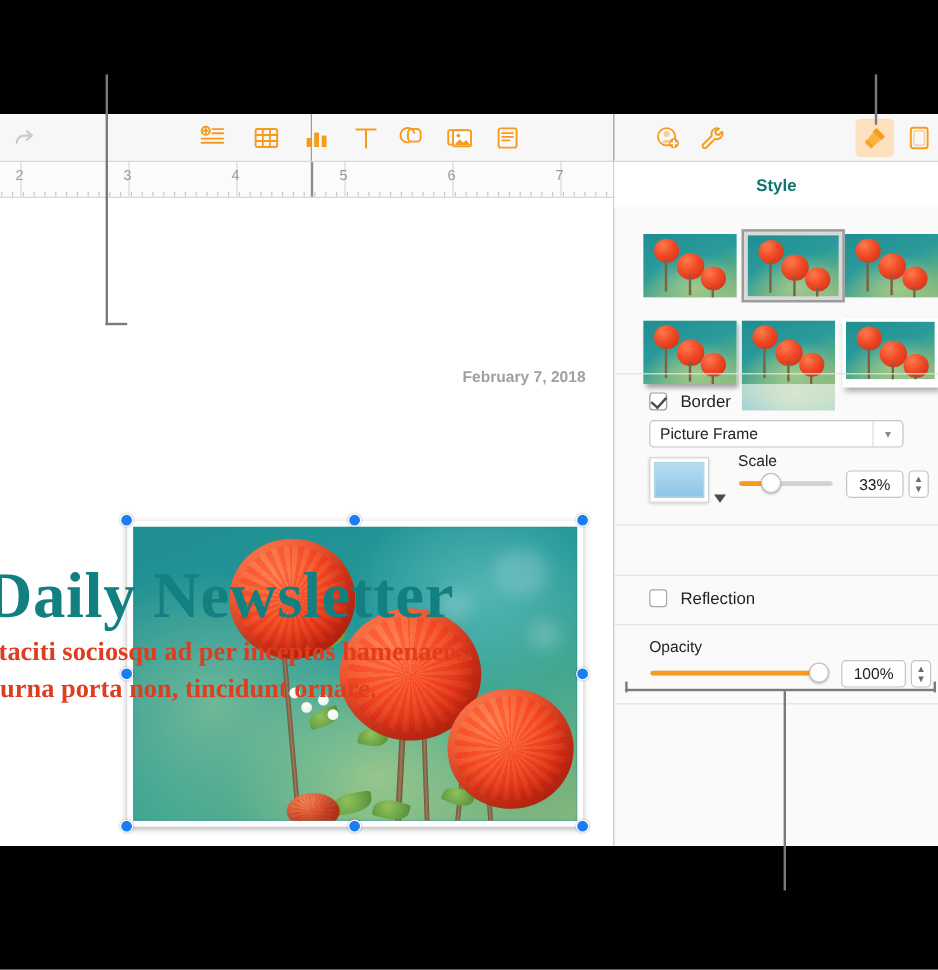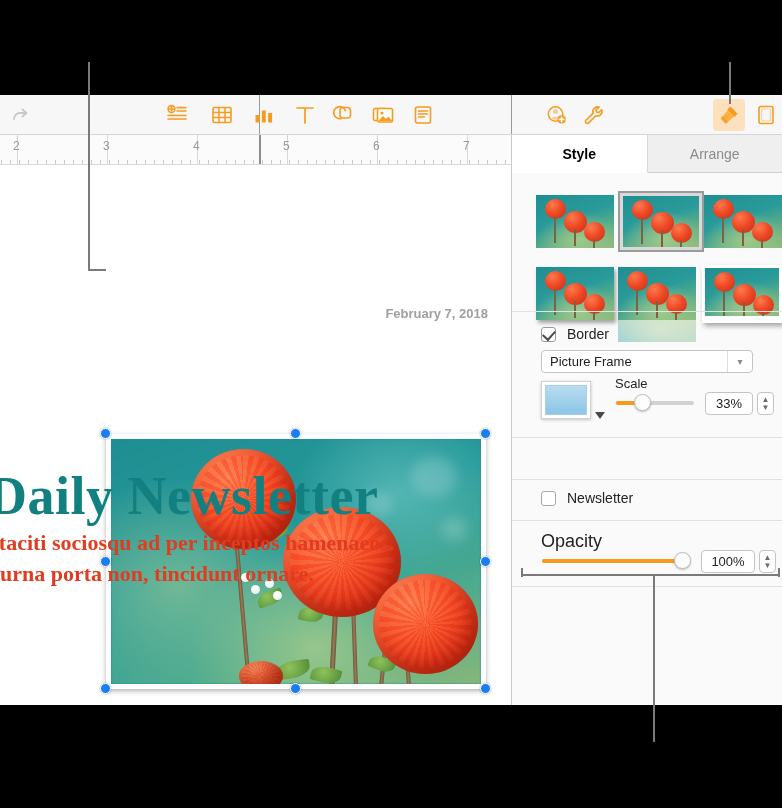--- a/index.html
+++ b/index.html
@@ -90,21 +90,21 @@
 
   
   .panel{position:absolute;left:511px;top:40px;width:271px;height:570px;
     background:#fafafa;border-left:1px solid #c8c8c8;box-sizing:border-box;}
   .tabs{position:absolute;left:0;top:0;width:270px;height:38px;display:flex;
     border-bottom:1px solid #cfcfcf;box-sizing:border-box;}
   .tab{flex:1;display:flex;align-items:center;justify-content:center;
     font-size:14px;color:#8b8b8b;background:#efefef;
     border-right:1px solid #d9d9d9;box-sizing:border-box;}
   .tab:last-child{border-right:none;}
-  .tab.active{background:#fff;color:#000000;font-weight:bold;border-bottom:1px solid #fff;margin-bottom:-1px;}
+  .tab.active{background:#fff;color:#0f766e;font-weight:bold;border-bottom:1px solid #fff;margin-bottom:-1px;}
 
   .styles-grid{position:absolute;left:0;top:38px;width:270px;height:132px;}
   .thumb{position:absolute;width:78px;height:53px;box-sizing:border-box;}
   .thumb .tpic{position:absolute;inset:0;overflow:hidden;}
   .thumb.sel{border:2px solid #9b9b9b;background:#d9d9d9;padding:3px;}
   .thumb.sel .tpic{inset:3px;}
   .thumb.shadow .tpic{box-shadow:2px 3px 4px rgba(0,0,0,.35);}
   .thumb.white-b{background:#fff;padding:3px 3px 7px 3px;box-shadow:2px 3px 5px rgba(0,0,0,.35);}
   .thumb.white-b .tpic{inset:3px 3px 7px 3px;}
   .thumb .refl{position:absolute;left:0;top:100%;width:100%;height:22px;overflow:hidden;opacity:.38;}
@@ -387,21 +387,20 @@
       <div class="body-lines">
         <div>t taciti sociosqu ad per inceptos hamenaeos.</div>
         <div>s urna porta non, tincidunt ornare.</div>
       </div>
     </div>
 
     <div class="panel">
 
       <div class="tabs">
         <div class="tab active">Style</div>
-        <div class="tab">Arrange</div>
       </div>
 
       <div class="styles-grid">
 
         <div class="thumb" style="left:24px;top:22px">
           <div class="tpic">
               <div class="mini"></div>
             <div class="mb" style="left:9px;top:4px;width:21px;height:20px"></div>
             <div class="mb" style="left:28px;top:16px;width:23px;height:22px"></div>
             <div class="mb" style="left:48px;top:27px;width:21px;height:20px"></div>
@@ -503,27 +502,27 @@
         </div>
       </div>
 
       <div class="panel-sep" style="top:302px"></div>
 
 
       <div class="panel-sep" style="top:344px"></div>
 
       <div class="row" style="top:356px;height:32px">
         <div class="chk" style="left:29px;top:0"></div>
-        <div class="lbl" style="left:55px;top:-1px">Newsletter</div>
+        <div class="lbl" style="left:55px;top:-1px">Reflection</div>
       </div>
 
       <div class="panel-sep" style="top:385px"></div>
 
       <div class="row" style="top:396px;height:50px">
-        <div class="lbl" style="left:29px;top:0;font-size:18px">Opacity</div>
+        <div class="lbl" style="left:29px;top:0;font-size:13px">Opacity</div>
         <div class="slider" style="left:30px;top:28px;width:141px">
           <div class="fill" id="op-fill" style="width: 141px;"></div>
         </div>
         <div class="knob" id="op-knob" style="top: 21px; left: 162px;"></div>
         <div class="numfield" style="left:189px;top:19px;width:54px">100%</div>
         <div class="stepper" style="left:247px;top:19px">
           <span>▲</span>
           <span>▼</span>
         </div>
       </div>

